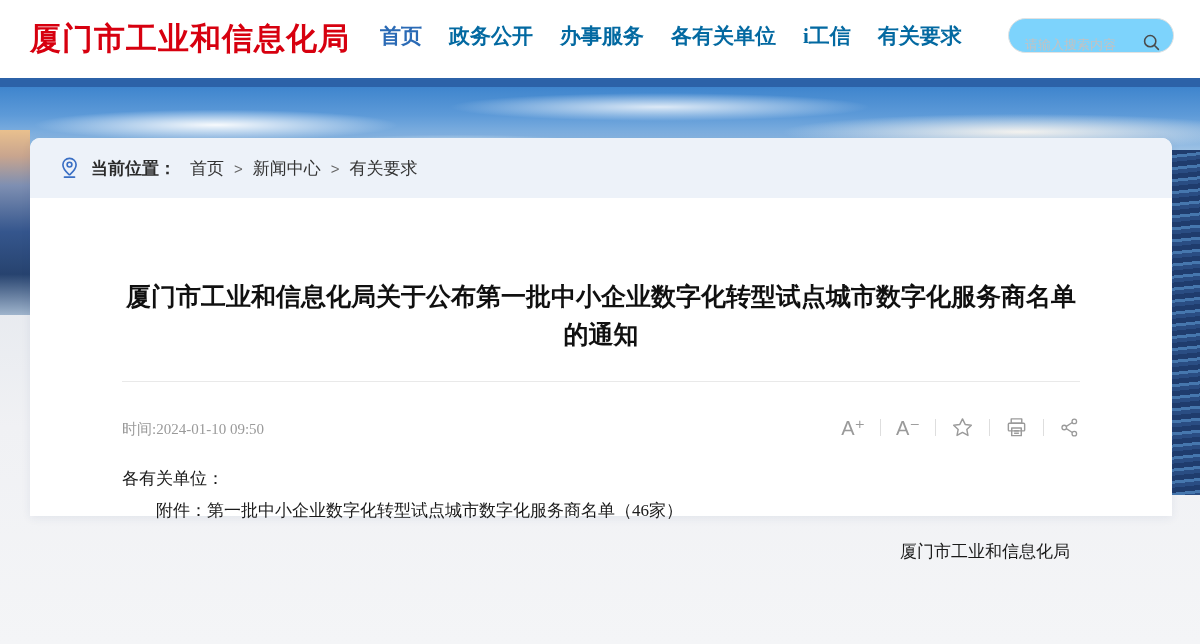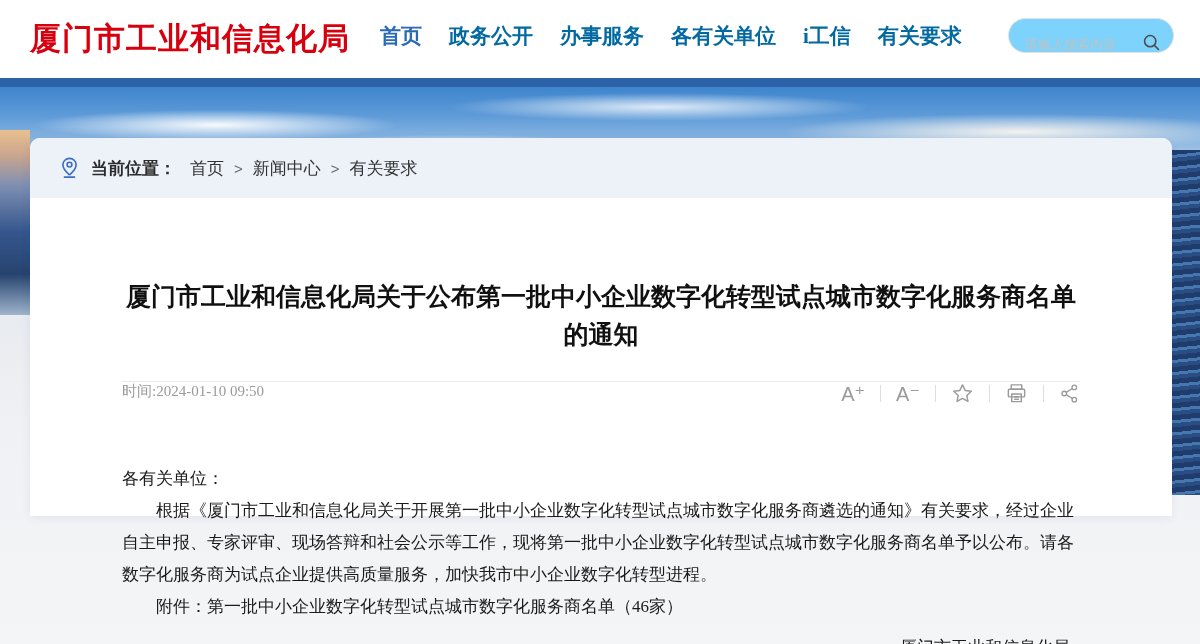--- a/index.html
+++ b/index.html
@@ -95,21 +95,21 @@
 
   .article-title {
     margin-top:80px;
     text-align:center;
     font-size:25px; line-height:38px; font-weight:bold; color:#101010;
   }
 
   .title-rule { height:1px; background:#e9e9e9; margin-top:27px; }
 
   .meta-row {
-    height:57px; display:flex; align-items:flex-start; justify-content:space-between;gap:12px;
+    height:57px; display:flex; align-items:flex-end; justify-content:space-between;gap:12px;
   }
   .article-time { font-size:15px; color:#9a9a9a; }
   .tools { display:flex; align-items:center; gap:15px; }
   .tool-btn {
     font-family:"Liberation Sans","DejaVu Sans",sans-serif;
     font-size:20px; color:#9a9a9a; cursor:pointer; line-height:22px;
     display:flex; align-items:center;
   }
   .tool-sep { width:1px; height:17px; background:#dedede; }
 
@@ -210,21 +210,20 @@
             <circle cx="17.5" cy="19" r="2.6"></circle>
             <line x1="8.4" y1="10.7" x2="15.2" y2="6.3"></line>
             <line x1="8.4" y1="13.3" x2="15.2" y2="17.7"></line>
           </svg>
         </span>
       </div>
     </div>
 
     <div class="article-body">
       <p>各有关单位：</p>
-      <p class="p-indent">根据《厦门市工业和信息化局关于开展第一批中小企业数字化转型试点城市数字化服务商遴选的通知》有关要求，经过企业自主申报、专家评审、现场答辩和社会公示等工作，现将第一批中小企业数字化转型试点城市数字化服务商名单予以公布。请各数字化服务商为试点企业提供高质量服务，加快我市中小企业数字化转型进程。</p>
       <p class="attachment-line">附件：第一批中小企业数字化转型试点城市数字化服务商名单（46家）</p>
     </div>
 
     <div class="sign-block">
       <div class="sign-name">厦门市工业和信息化局</div>
 
     </div>
 
   </div>
 </main>

